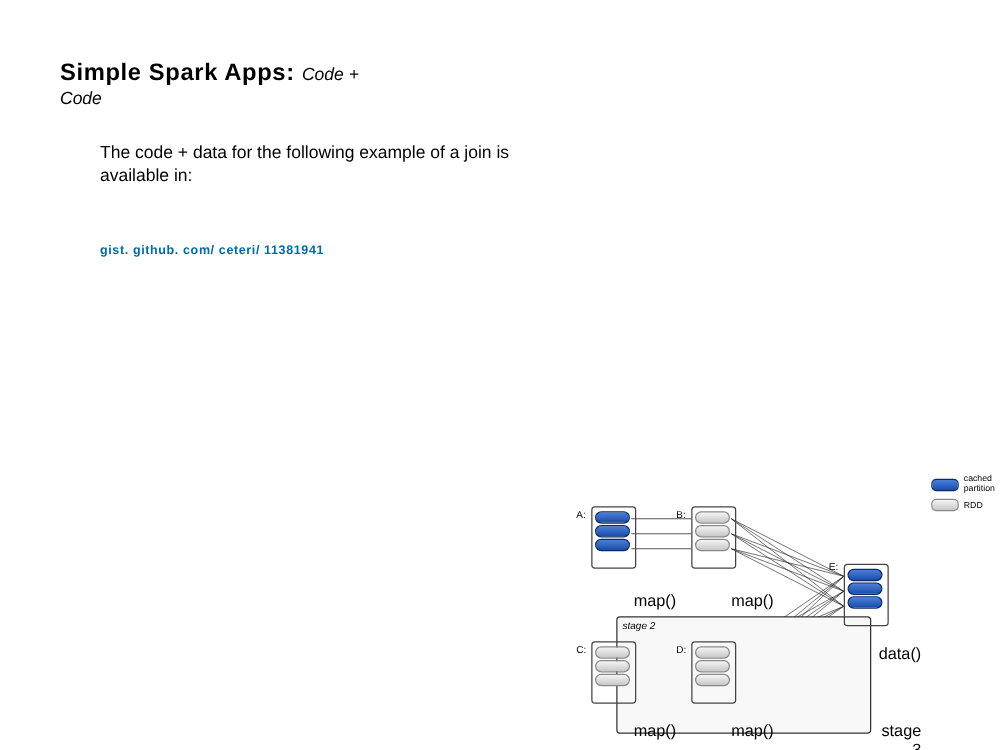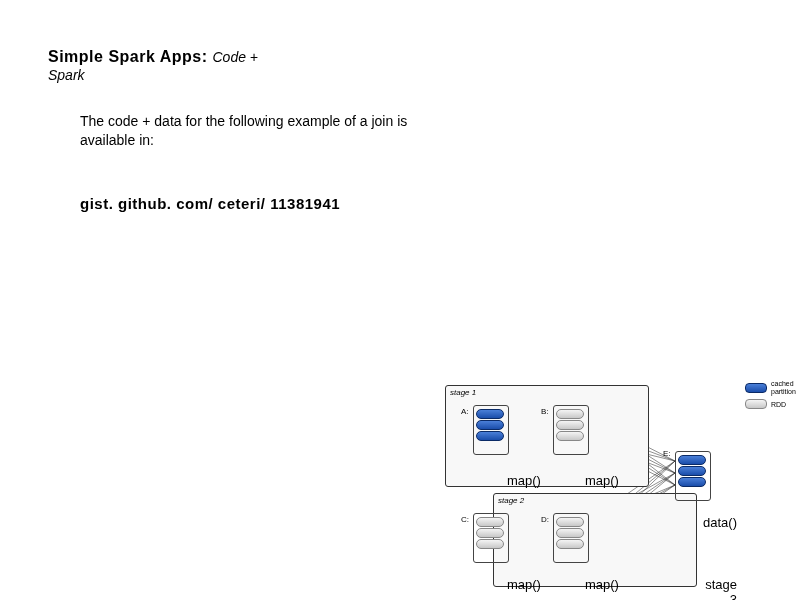--- a/index.html
+++ b/index.html
@@ -11,37 +11,37 @@
     background: #fff;
     position: relative;
     overflow: hidden;
   }
   .title-area {
     position: absolute;
     left: 48px;
     top: 48px;
     width: 300px;
   }
-  .title-area .bold { font-weight: bold; font-size: 16px; letter-spacing: 0.5px; }
+  .title-area .bold { font-weight: bold; font-size: 19px; letter-spacing: 0.5px; }
   .title-area .ital { font-style: italic; font-size: 14px; }
   .body-text {
     position: absolute;
     left: 80px;
     top: 112px;
     width: 380px;
     font-size: 14px;
     line-height: 1.35;
   }
   .link-line {
     position: absolute;
     left: 80px;
     top: 195px;
-    font-size: 15px;
+    font-size: 10px;
     font-weight: bold;
-    color: #000000;
+    color: #0369a1;
     letter-spacing: 0.5px;
   }
   
   .diagram {
     position: absolute;
     left: 445px;
     top: 385px;
     width: 350px;
     height: 210px;
   }
@@ -108,21 +108,21 @@
   .legend-sw {
     width: 20px; height: 8px; border-radius: 4px;
   }
   svg.edges { position: absolute; left:0; top:0; overflow: visible; pointer-events:none; }
 </style>
 </head>
 <body>
 
 <div class="title-area">
   <span class="bold">Simple Spark Apps: </span><span class="ital">Code + </span><br>
-  <span class="ital">Spark</span>
+  <span class="ital">Code</span>
 </div>
 
 <div class="body-text">The code + data for the following example of a join is available in:</div>
 
 <div class="link-line">gist. github. com/ ceteri/ 11381941</div>
 
 <div class="diagram">
 
   <svg class="edges" width="350" height="210">
 
@@ -152,23 +152,20 @@
         <line x1="140" y1="138" x2="230" y2="100"></line>
       <line x1="140" y1="150" x2="230" y2="76"></line>
         <line x1="140" y1="150" x2="230" y2="88"></line>
         <line x1="140" y1="150" x2="230" y2="100"></line>
       <line x1="140" y1="162" x2="230" y2="76"></line>
         <line x1="140" y1="162" x2="230" y2="88"></line>
         <line x1="140" y1="162" x2="230" y2="100"></line>
     </g>
   </svg>
 
-  <div class="stage-box stage1">
-    <div class="stage-label">stage 1</div>
-  </div>
   <div class="col-label" style="left:16px; top:22px;">A:</div>
   <div class="rdd-border" style="left:28px; top:20px; height:48px;"></div>
   <div class="rdd-col" style="left:25px; top:24px;">
     <div class="part part-cached"></div>
     <div class="part part-cached"></div>
     <div class="part part-cached"></div>
   </div>
   <div class="col-label" style="left:96px; top:22px;">B:</div>
   <div class="rdd-border" style="left:108px; top:20px; height:48px;"></div>
   <div class="rdd-col" style="left:105px; top:24px;">

